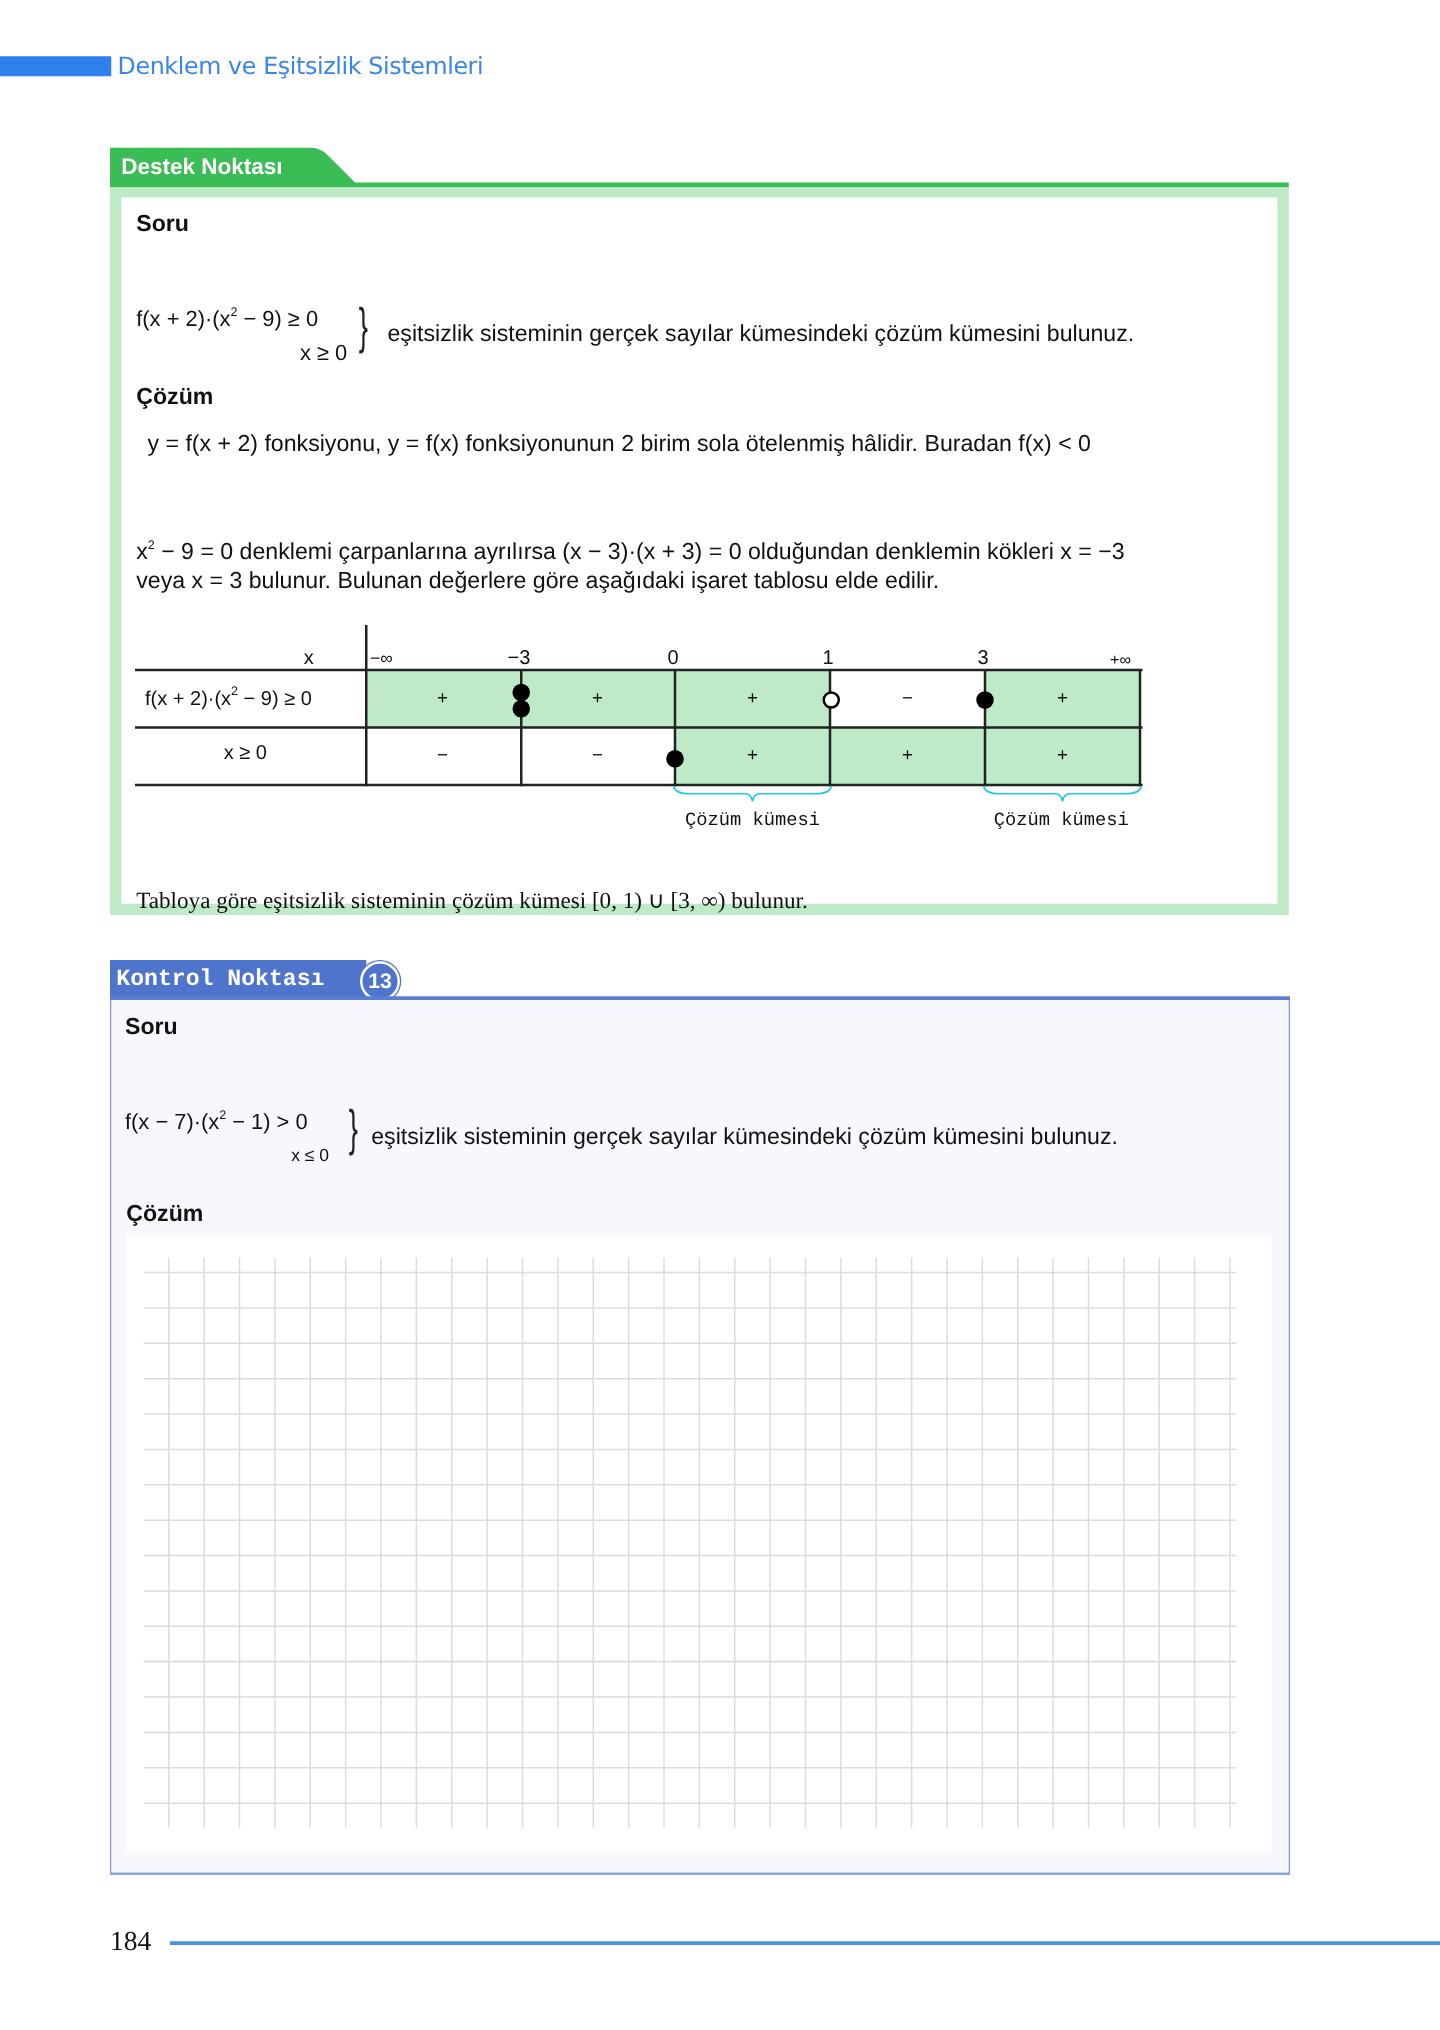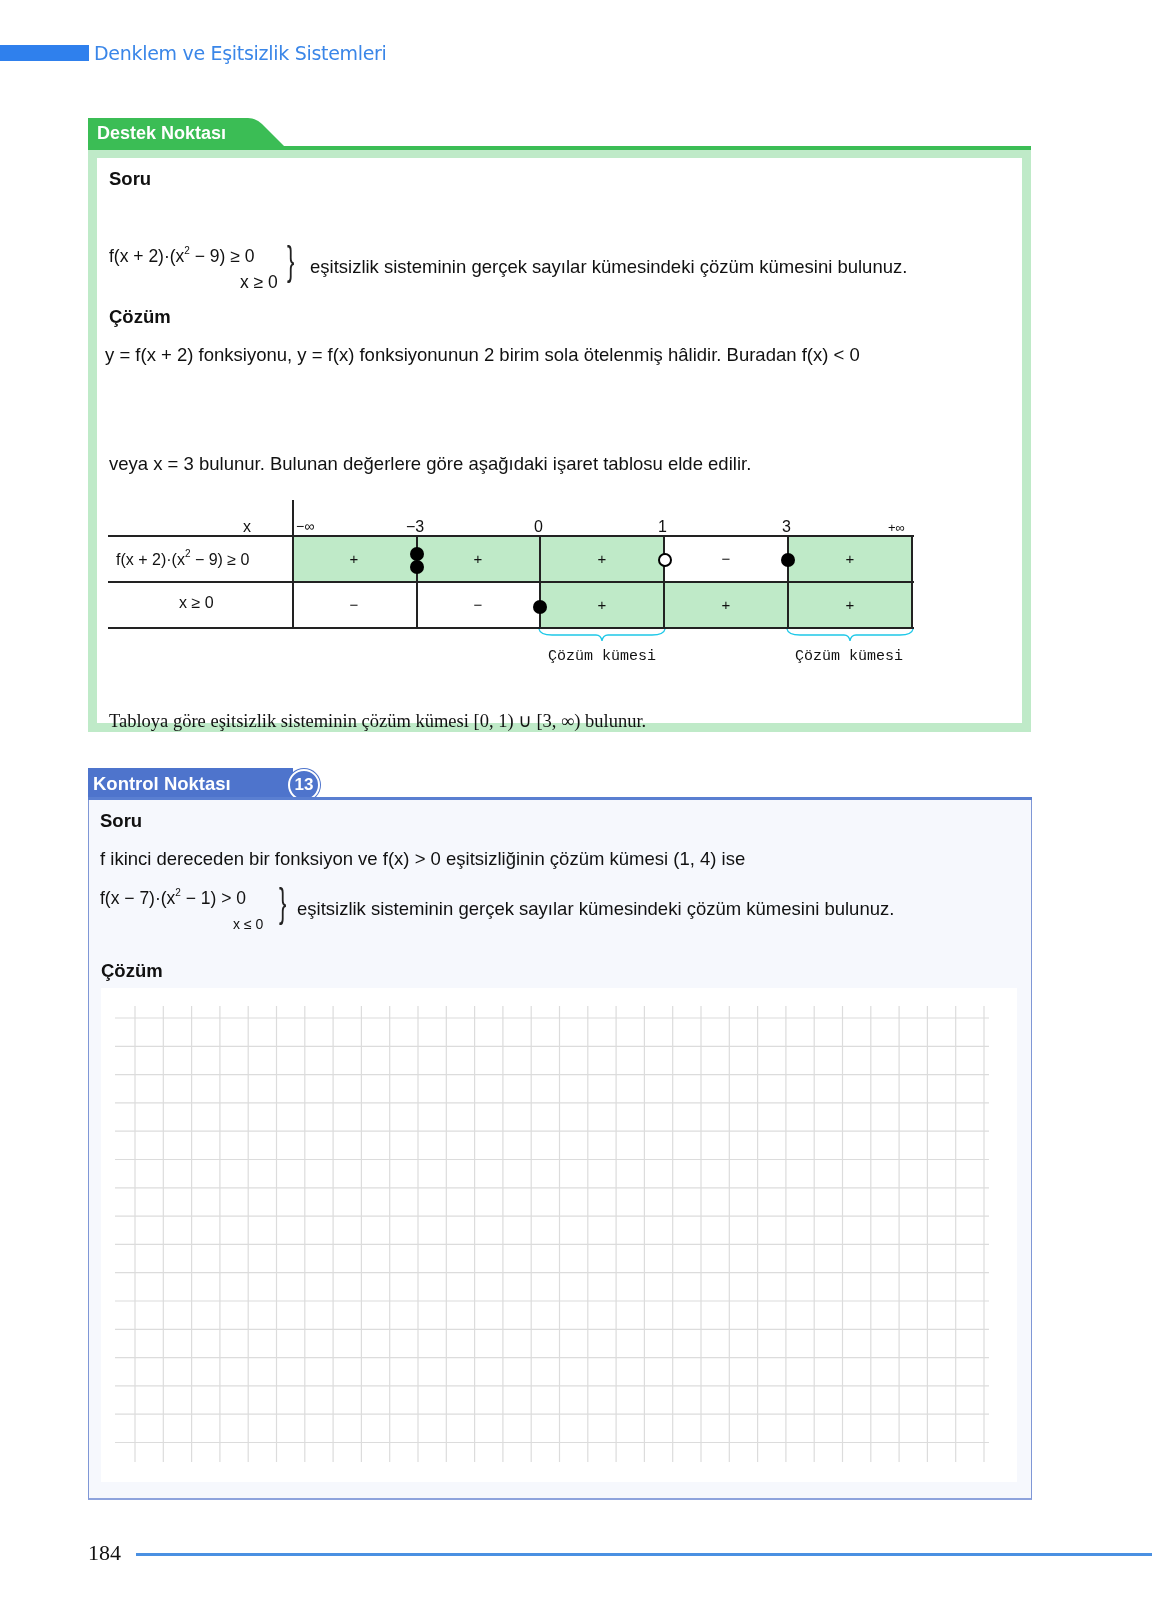--- a/index.html
+++ b/index.html
@@ -25,21 +25,21 @@
   .st .vline{position:absolute;width:2px;background:#222;}
   .st .fill{position:absolute;background:#bfeac8;}
   .st .lbl{position:absolute;font-size:17px;white-space:nowrap;}
   .st .sign{position:absolute;font-size:15px;width:20px;text-align:center;}
   .dot{position:absolute;width:14px;height:14px;border-radius:50%;background:#000;}
   .odot{position:absolute;width:10px;height:10px;border-radius:50%;background:#fff;border:2px solid #000;}
   .sol-lbl{position:absolute;font-size:15px;white-space:nowrap;font-family:Liberation Mono, monospace;}
 
   
   .kontrol-tab{position:absolute;left:88px;top:768px;width:205px;height:31px;background:#4e74cc;}
-  .kontrol-tab-label{position:absolute;left:5px;top:5px;font-size:18.5px;font-weight:bold;color:#fff;}
+  .kontrol-tab-label{position:absolute;left:5px;top:5px;font-size:18.5px;font-weight:bold;color:#fff;font-family:Liberation Mono, monospace;}
   .kontrol-num{position:absolute;left:288px;top:769px;width:28px;height:28px;border-radius:50%;background:#4e74cc;border:2px solid #fff;box-shadow:0 0 0 1px #4e74cc;color:#fff;font-weight:bold;font-size:17px;text-align:center;line-height:28px;}
   .kontrol-line{position:absolute;left:88px;top:797px;width:944px;height:3px;background:#5a7fd1;}
   .kontrol-box{position:absolute;left:88px;top:800px;width:942px;height:698px;background:#f6f8fd;border-left:1px solid #7f97d6;border-right:1px solid #7f97d6;border-bottom:2px solid #8ea3dc;}
   .grid-area{position:absolute;left:12px;top:188px;width:916px;height:494px;background:#fff;}
   .grid-area svg{position:absolute;left:0;top:0;}
 
   .page-num{position:absolute;left:88px;top:1540px;font-size:22px;font-family:"Liberation Serif",serif;}
   .footer-line{position:absolute;left:136px;top:1553px;width:1016px;height:3px;background:#4a90e2;}
 </style>
 </head>
@@ -58,22 +58,23 @@
 <div class="destek-box">
   <div class="destek-inner">
     <div class="txt bold" style="left:12px;top:10px;">Soru</div>
 
     <div class="txt" style="left:12px;top:82px;font-size:17.5px;"><span>f(x + 2)·(x</span><sup>2</sup><span> − 9) ≥ 0</span></div>
     <div class="txt" style="left:143px;top:113px;font-size:17.5px;">x ≥ 0</div>
     <div class="brace" style="left:190px;top:83px;">}</div>
     <div class="txt" style="left:213px;top:98px;">eşitsizlik sisteminin gerçek sayılar kümesindeki çözüm kümesini bulunuz.</div>
 
     <div class="txt bold" style="left:12px;top:148px;">Çözüm</div>
-    <div class="txt" style="left:8px;top:186px;">y = f(x + 2) fonksiyonu, y = f(x) fonksiyonunun 2 birim sola ötelenmiş hâlidir. Buradan f(x) &lt; 0</div>
-
+    <div class="txt" style="left:21px;top:186px;">y = f(x + 2) fonksiyonu, y = f(x) fonksiyonunun 2 birim sola ötelenmiş hâlidir. Buradan f(x) &lt; 0</div>
+
+    <div class="txt" style="left:12px;top:268px;"><span>x</span><sup>2</sup><span> − 9 = 0 denklemi çarpanlarına ayrılırsa (x − 3)·(x + 3) = 0 olduğundan denklemin kökleri x = −3</span></div>
     <div class="txt" style="left:12px;top:295px;">veya x = 3 bulunur. Bulunan değerlere göre aşağıdaki işaret tablosu elde edilir.</div>
 
     <div class="txt" style="left:12px;top:552px;font-family:Liberation Serif, serif;">Tabloya göre eşitsizlik sisteminin çözüm kümesi [0, 1) ∪ [3, ∞) bulunur.</div>
   </div>
 </div>
 
 <div class="st">
 
   <div class="fill" style="left:184px;top:36px;width:248px;height:46px;"></div>
   <div class="fill" style="left:432px;top:36px;width:124px;height:46px;"></div>
@@ -129,21 +130,20 @@
   <div class="sol-lbl" style="left:687px;top:148px;">Çözüm kümesi</div>
 </div>
 
 <div class="kontrol-tab">
   <span class="kontrol-tab-label">Kontrol Noktası</span>
 </div>
 <div class="kontrol-num">13</div>
 <div class="kontrol-line"></div>
 <div class="kontrol-box">
   <div class="txt bold" style="left:11px;top:10px;">Soru</div>
-  <div class="txt" style="left:11px;top:48px;">f ikinci dereceden bir fonksiyon ve f(x) &gt; 0 eşitsizliğinin çözüm kümesi (1, 4) ise</div>
   <div class="txt" style="left:11px;top:82px;font-size:17.5px;"><span>f(x − 7)·(x</span><sup>2</sup><span> − 1) &gt; 0</span></div>
   <div class="txt" style="left:144px;top:113px;font-size:14px;">x ≤ 0</div>
   <div class="brace" style="left:190px;top:83px;">}</div>
   <div class="txt" style="left:208px;top:98px;">eşitsizlik sisteminin gerçek sayılar kümesindeki çözüm kümesini bulunuz.</div>
   <div class="txt bold" style="left:12px;top:160px;">Çözüm</div>
 
   <div class="grid-area">
     <svg id="grid-svg" width="916" height="494">
         <line x1="34" x2="34" y1="18" y2="474" stroke="#dcdcdc" stroke-width="1.2"></line>
         <line x1="62.3" x2="62.3" y1="18" y2="474" stroke="#dcdcdc" stroke-width="1.2"></line>

